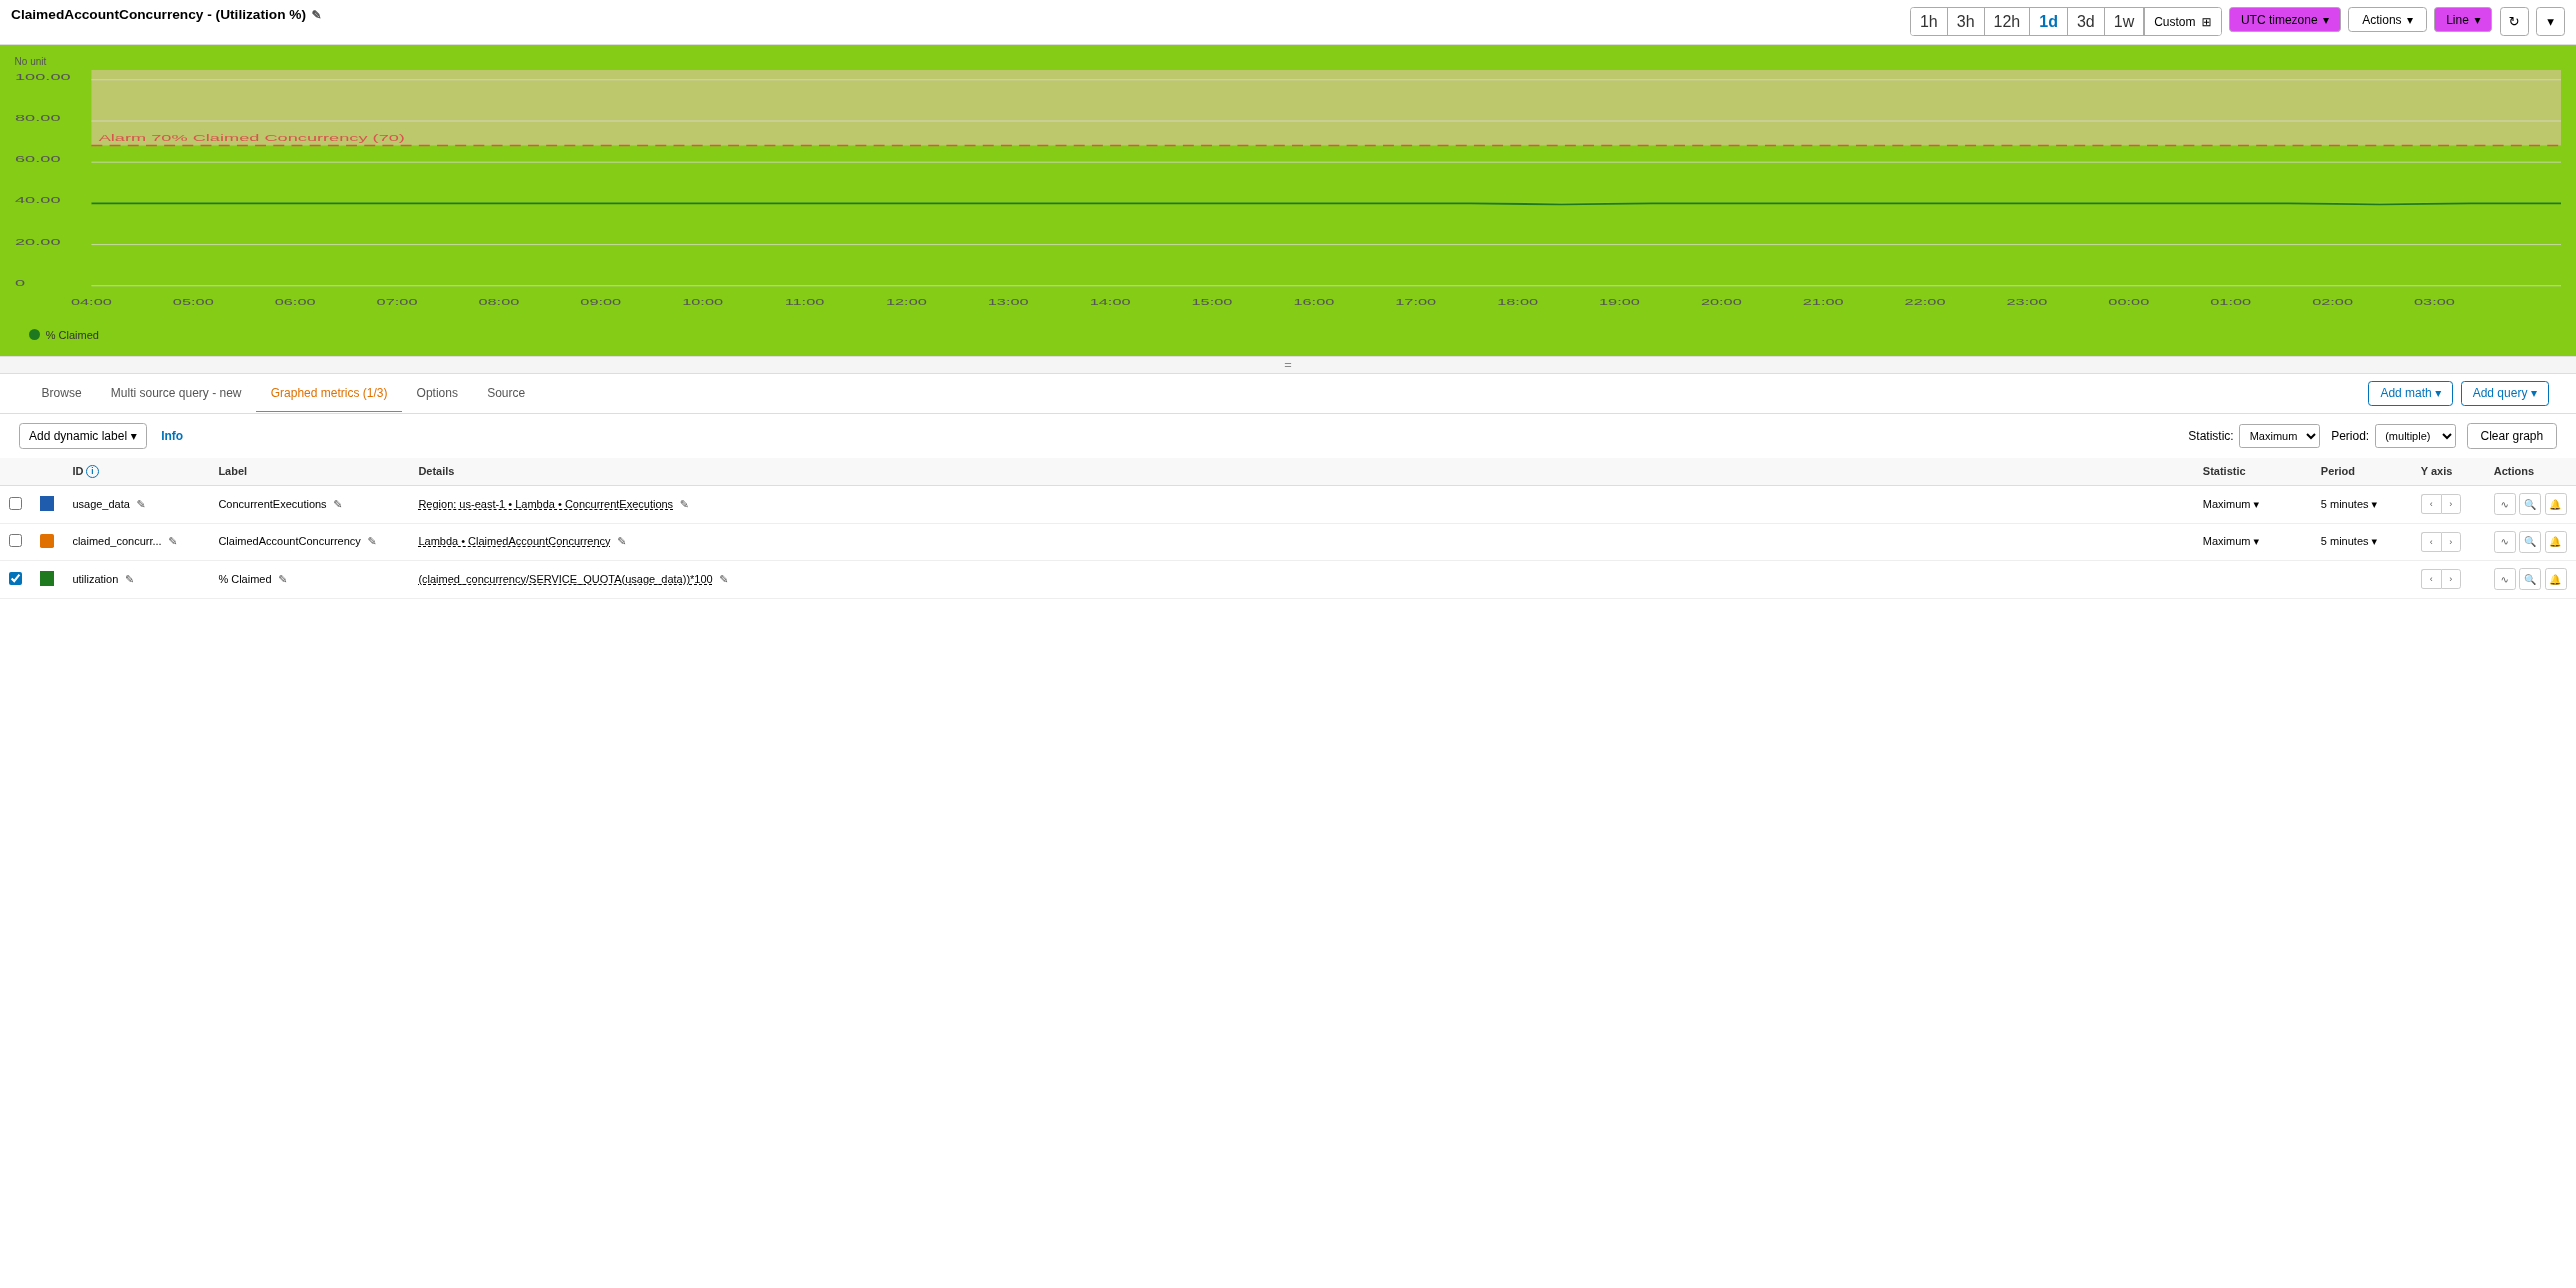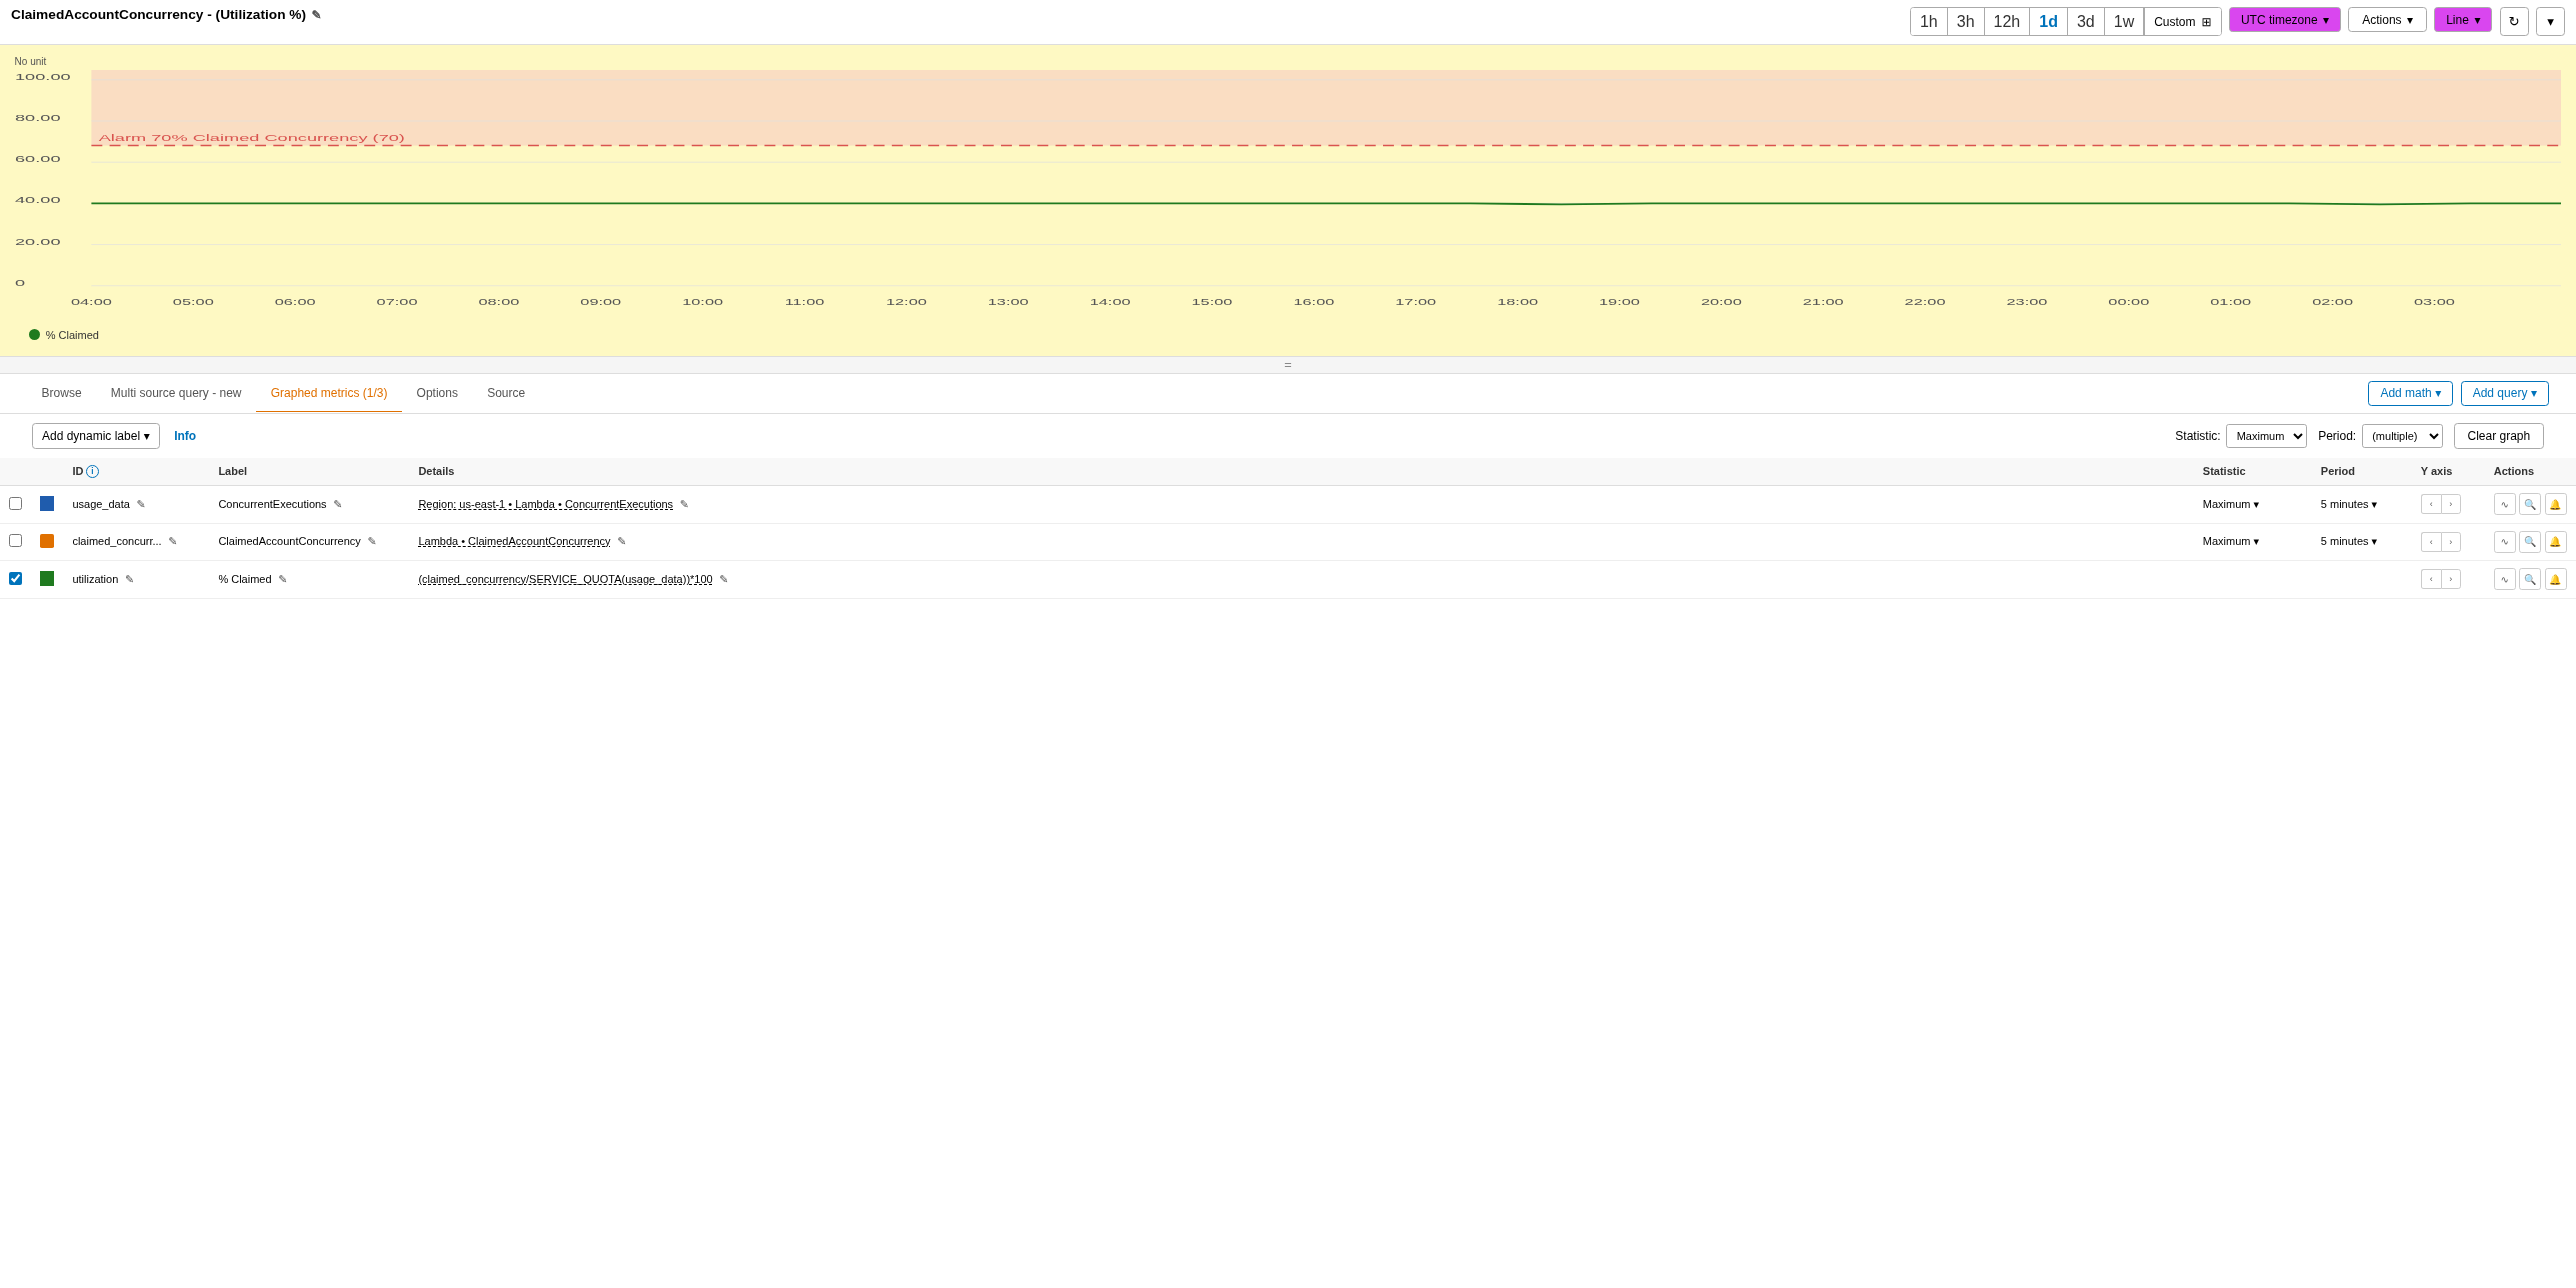--- a/index.html
+++ b/index.html
@@ -12,21 +12,21 @@
     .time-buttons { display: flex; border: 0.9px solid #aaa; border-radius: 3.6px; overflow: hidden; }
     .time-btn { padding: 4.6px 9px; border: none; border-right: 0.9px solid #aaa; background: #fff; cursor: pointer; font-size: 16px; color: #333; }
     .time-btn:last-child { border-right: none; }
     .time-btn.active { color: #0073bb; font-weight: 600; }
     .custom-btn { display: flex; align-items: center; gap: 6px; padding: 4.6px 9px; border: none; border-left: 0.9px solid #aaa; background: #fff; cursor: pointer; font-size: 12px; }
     .dropdown-btn { display: flex; align-items: center; gap: 5.5px; padding: 4.6px 11px; border: 0.9px solid #aaa; border-radius: 3.6px; background: #d946ef; cursor: pointer; font-size: 12px; }
     .actions-btn { display: flex; align-items: center; gap: 5.5px; padding: 4.6px 12.8px; border: 0.9px solid #aaa; border-radius: 3.6px; background: #fff; cursor: pointer; font-size: 12px; font-weight: 500; }
     .icon-btn { width: 29px; height: 29px; border: 0.9px solid #aaa; border-radius: 3.6px; background: #fff; cursor: pointer; display: flex; align-items: center; justify-content: center; }
 
     
-    .chart-container { padding: 11px 14.6px 7.3px; background: #fef9c3; }
+    .chart-container { padding: 11px 14.6px 7.3px; background: #84cc16; }
     .chart-label { font-size: 10px; color: #555; margin-bottom: 3.6px; }
     .chart-wrap { position: relative; width: 100%; height: 255px; border: none; }
     svg.chart { width: 100%; height: 100%; }
 
     
     .legend { display: flex; align-items: center; gap: 5.5px; padding: 3.6px 14.6px 7.3px; }
     .legend-dot { width: 11px; height: 11px; border-radius: 50%; background: #1f7a1f; display: inline-block; }
     .legend-label { font-size: 11px; color: #333; }
 
     
@@ -34,21 +34,21 @@
 
     
     .tabs { display: flex; align-items: center; padding: 0 27px; border-bottom: 0.9px solid #ddd; background: #fff; }
     .tab { padding: 11px 14.6px; cursor: pointer; font-size: 12px; color: #555; border-bottom: 1.8px solid transparent; white-space: nowrap; }
     .tab.active { color: #e07000; border-bottom-color: #e07000; font-weight: 500; }
     .tab-spacer { flex: 1; }
     .tab-actions { display: flex; gap: 7.3px; padding: 7.3px 0; }
     .add-btn { display: flex; align-items: center; gap: 3.6px; padding: 4.6px 11px; border: 0.9px solid #0073bb; border-radius: 3.6px; background: #fff; cursor: pointer; color: #0073bb; font-size: 12px; }
 
     
-    .metrics-header { display: flex; align-items: center; padding: 9px 32px; gap: 9px; }
+    .metrics-header { display: flex; align-items: center; padding: 9px 19px; gap: 9px; }
     .dynamic-label-btn { display: flex; align-items: center; gap: 3.6px; padding: 4.6px 9px; border: 0.9px solid #aaa; border-radius: 3.6px; background: #fff; cursor: pointer; font-size: 12px; }
     .info-badge { color: #0073bb; font-weight: 600; cursor: pointer; margin-left: 5.5px; }
     .metrics-header-right { margin-left: auto; display: flex; align-items: center; gap: 11px; }
     .statistic-section { display: flex; align-items: center; gap: 5.5px; font-size: 12px; }
     .period-section { display: flex; align-items: center; gap: 5.5px; font-size: 12px; }
     .clear-graph-btn { padding: 4.6px 12.8px; border: 0.9px solid #aaa; border-radius: 3.6px; background: #fff; cursor: pointer; font-size: 12px; }
 
     
     .metrics-table { width: 100%; border-collapse: collapse; }
     .metrics-table th { padding: 7.3px 9px; text-align: left; font-size: 11px; font-weight: 600; color: #333; border-bottom: 0.9px solid #ddd; background: #f8f8f8; }

